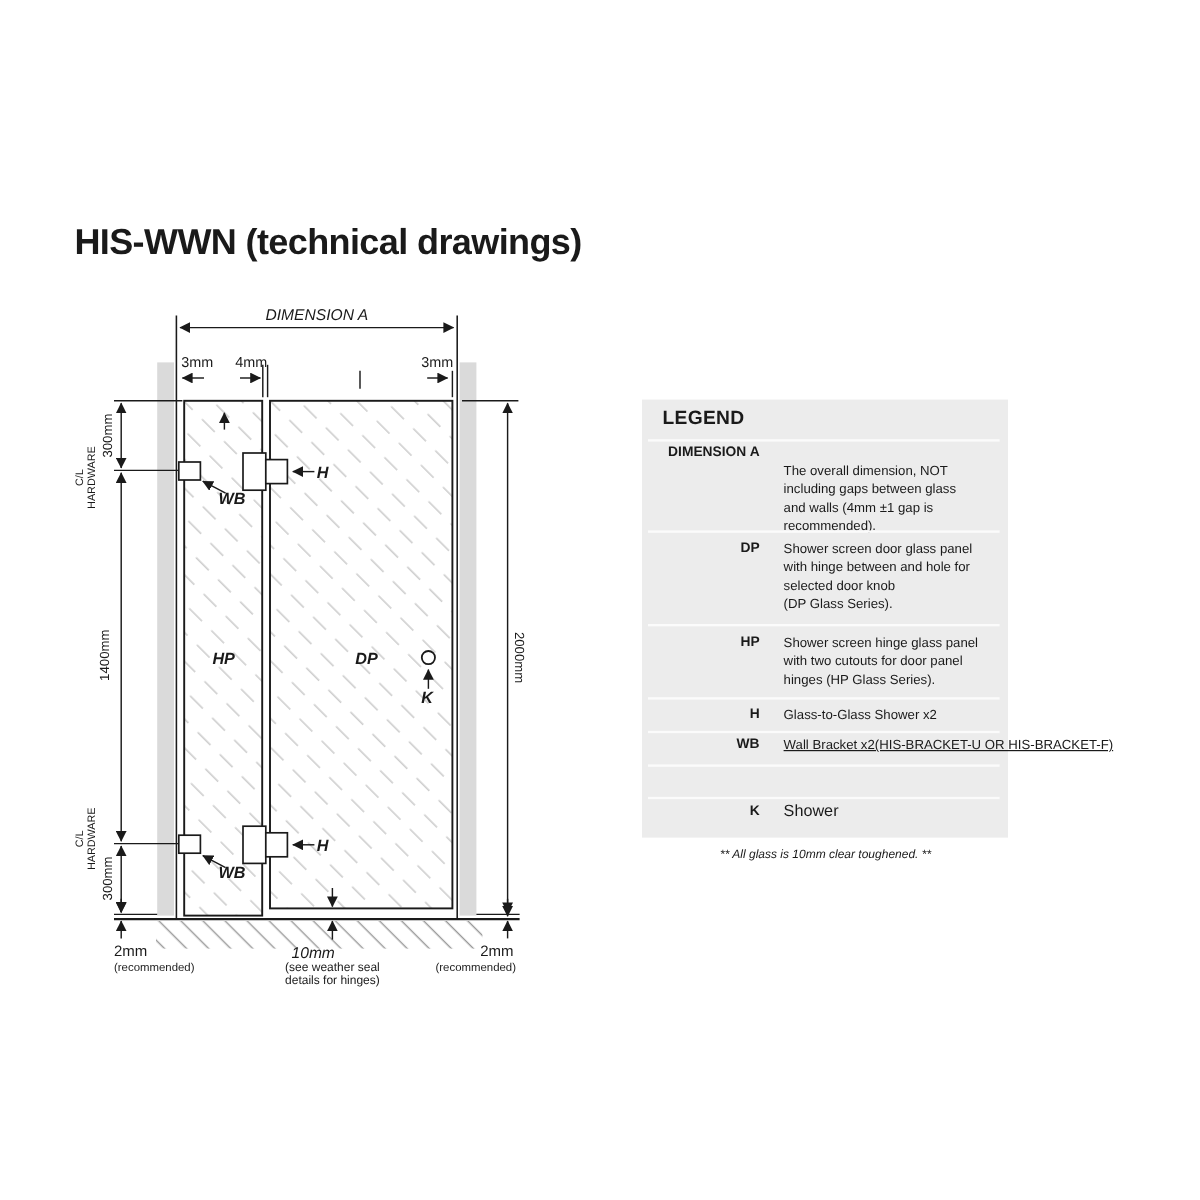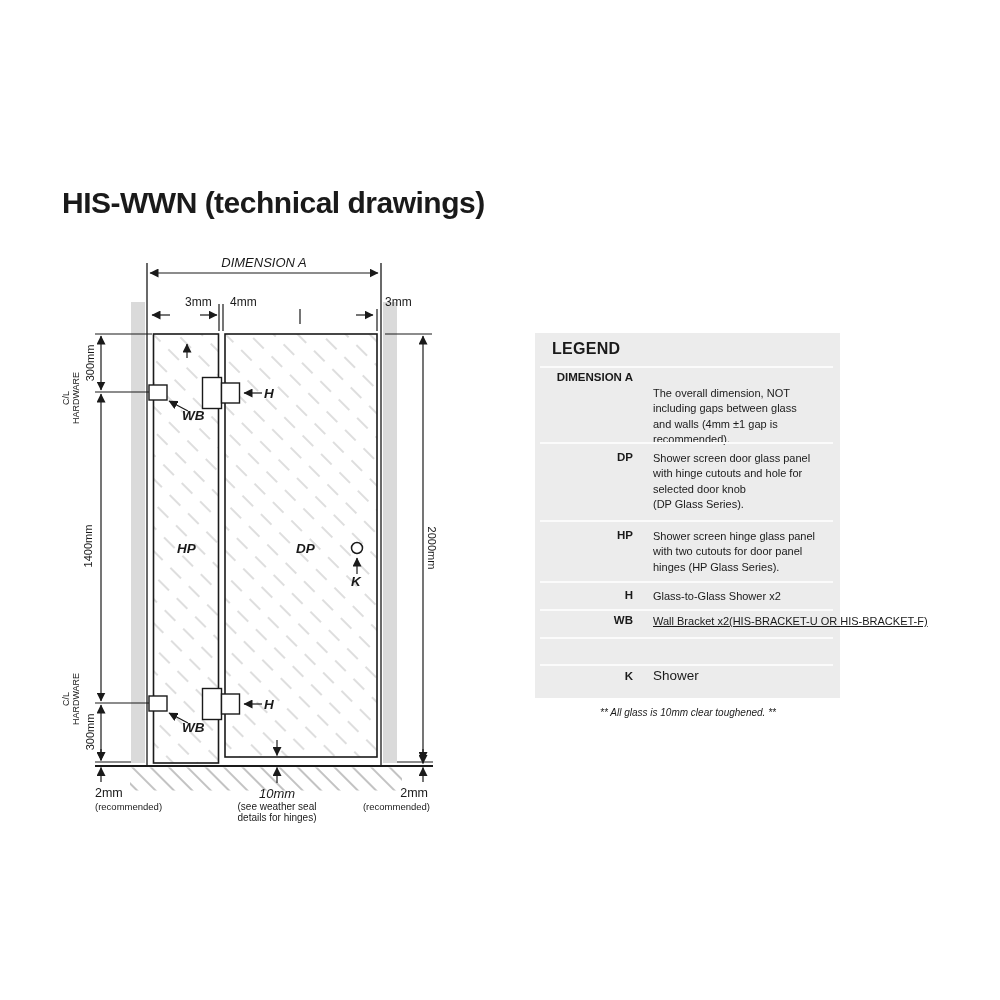--- a/index.html
+++ b/index.html
@@ -2,21 +2,21 @@
 <html><head>
 <meta charset="utf-8">
 <style>
   html,body{margin:0;padding:0;background:#fff;}
   #page{position:relative;width:1000px;height:1000px;background:#ffffff;overflow:hidden;
         font-family:"Liberation Sans", sans-serif;color:#1a1a1a;border-radius:22px;}
   svg.linework{position:absolute;left:0;top:0;}
   .lbl{position:absolute;white-space:nowrap;color:#1a1a1a;}
   .title{font-size:30px;font-weight:bold;letter-spacing:-0.5px;}
   .dimA{font-style:italic;font-size:13px;transform:translate(-50%,-50%);}
-  .gap{font-size:12px;margin-left:34px;}
+  .gap{font-size:12px;}
   .rot-ccw{transform:translate(-50%,-50%) rotate(-90deg);}
   .rot-cw{transform:translate(-50%,-50%) rotate(90deg);}
   .vdim{font-size:11px;}
   .clhw{font-size:9px;line-height:10px;text-align:center;}
   .plabel{font-size:13.5px;font-weight:bold;font-style:italic;}
   .mm{font-size:12.5px;}
   .rec{font-size:9.5px;}
   .mm-it{font-size:13px;font-style:italic;transform:translateX(-50%);}
   .note-it{font-size:10px;transform:translateX(-50%);}
   .r-align{transform:translateX(-100%);}
@@ -153,21 +153,21 @@
   <div class="lbl plabel" style="left:177px;top:541px">HP</div>
   <div class="lbl plabel" style="left:296px;top:541px">DP</div>
   <div class="lbl plabel" style="left:264px;top:386px">H</div>
   <div class="lbl plabel" style="left:264px;top:697px">H</div>
   <div class="lbl plabel" style="left:182px;top:408px">WB</div>
   <div class="lbl plabel" style="left:182px;top:720px">WB</div>
   <div class="lbl plabel" style="left:351px;top:574px">K</div>
 
   <div class="lbl mm" style="left:95px;top:786px">2mm</div>
   <div class="lbl rec" style="left:95px;top:801px">(recommended)</div>
-  <div class="lbl mm-it" style="left:277px;top:786px">10mm</div>
+  <div class="lbl mm-it" style="left:261px;top:786px">10mm</div>
   <div class="lbl note-it" style="left:277px;top:801px">(see weather seal</div>
   <div class="lbl note-it" style="left:277px;top:812px">details for hinges)</div>
   <div class="lbl mm r-align" style="left:428px;top:786px">2mm</div>
   <div class="lbl rec r-align" style="left:430px;top:801px">(recommended)</div>
 
   <div class="legend">
     <div class="hdr">LEGEND</div>
     <div class="sep" style="top:33px"></div>
 
     <div>
@@ -175,21 +175,21 @@
       <div class="desc" style="top:53px">The overall dimension, NOT
 including gaps between glass
 and walls (4mm ±1 gap is
 recommended).</div>
     </div>
     <div class="sep" style="top:109px"></div>
 
     <div>
       <div class="term" style="top:118px">DP</div>
       <div class="desc" style="top:118px">Shower screen door glass panel
-with hinge cutouts and hole for
+with hinge between and hole for
 selected door knob
 (DP Glass Series).</div>
     </div>
     <div class="sep" style="top:187px"></div>
 
     <div>
       <div class="term" style="top:196px">HP</div>
       <div class="desc" style="top:196px">Shower screen hinge glass panel
 with two cutouts for door panel
 hinges (HP Glass Series).</div>

